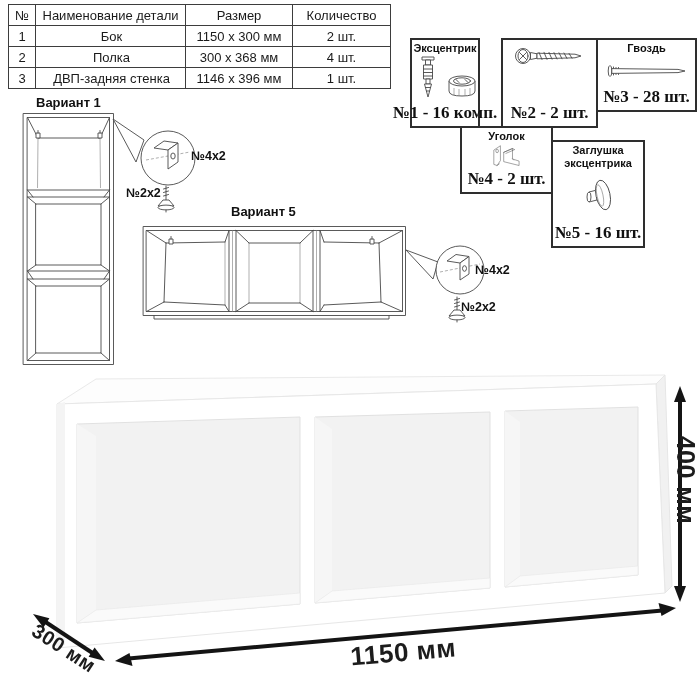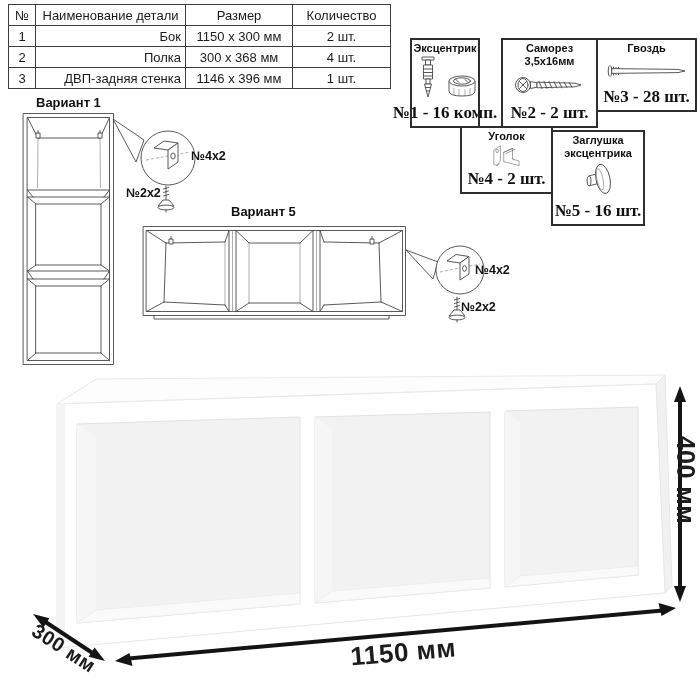--- a/index.html
+++ b/index.html
@@ -4,21 +4,21 @@
 <style>
   html,body{margin:0;padding:0;}
   body{
     width:700px;height:690px;position:relative;background:#ffffff;
     font-family:"Liberation Sans", sans-serif;color:#1a1a1a;overflow:hidden;
   }
   
   #parts-table{position:absolute;left:8px;top:4px;border-collapse:collapse;background:#fff;}
   #parts-table td{border:1px solid #3d3d3d;font-size:13px;height:20px;padding:0 4px;
     text-align:center;white-space:nowrap;}
-  #parts-table td.col-name{text-align:right;padding-left:6px;}
+  #parts-table td.col-name{text-align:center;padding-left:6px;}
   
   .hw-cell{position:absolute;border:2px solid #2e2e2e;background:#fff;box-sizing:border-box;
     display:flex;flex-direction:column;align-items:center;justify-content:space-between;
     padding:2px 2px 3px 2px;}
   .hw-title{font-weight:bold;font-size:11px;line-height:1.15;text-align:center;color:#111;}
   .hw-label{font-weight:bold;font-size:17px;text-align:center;color:#111;white-space:nowrap;font-family:Liberation Serif, serif;}
   
   .line-art{position:absolute;overflow:visible;}
   .ln{fill:none;stroke:#474747;stroke-width:.9;stroke-linejoin:round;stroke-linecap:round;}
   .lnw{fill:#fff;stroke:#474747;stroke-width:.9;stroke-linejoin:round;}
@@ -90,21 +90,20 @@
     <line class="lnt" x1="58" y1="33" x2="58" y2="40"></line>
     <ellipse class="lnw" cx="50" cy="26" rx="13" ry="5"></ellipse>
     <ellipse class="ln" cx="50" cy="26" rx="8.5" ry="3.2"></ellipse>
     <line class="ln" x1="44" y1="24.5" x2="47" y2="27.5"></line>
     <line class="ln" x1="53" y1="24.5" x2="56" y2="27.5"></line>
   </svg>
   <div class="hw-label">№1 - 16 комп.</div>
 </div>
 
 <div class="hw-cell" style="left:501px;top:38px;width:97px;height:90px">
-  <div class="hw-title">Саморез 3,5х16мм</div>
   <svg width="74" height="28" viewBox="0 0 74 28">
     <circle class="lnw" cx="10" cy="14" r="7.5"></circle>
     <ellipse class="ln" cx="10" cy="14" rx="5" ry="6.5"></ellipse>
     <line class="ln" x1="6.5" y1="10.5" x2="13.5" y2="17.5"></line>
     <line class="ln" x1="13.5" y1="10.5" x2="6.5" y2="17.5"></line>
     <path class="lnw" d="M17.5,10.5 L24,11.8 L24,16.2 L17.5,17.5 Z"></path>
     <path class="lnw" d="M24,11.2 L62,12.2 L68,14 L62,15.8 L24,16.8 Z"></path>
     <path class="ln" d="M26,10.5 L29,17.5 M31,10.3 L34,17.4 M36,10.4 L39,17.2 M41,10.6 L44,17 M46,10.8 L49,16.8 M51,11 L54,16.5 M56,11.4 L59,16.2"></path>
   </svg>
   <div class="hw-label">№2 - 2 шт.</div>
@@ -128,21 +127,21 @@
     <path class="lnw" d="M5,13 L17,5 L17,32 L11,41 L5,39 Z"></path>
     <ellipse class="lnw" cx="11" cy="14.5" rx="2.4" ry="3.2"></ellipse>
     <path class="ln" d="M11,41 L15,38"></path>
     <path class="lnw" d="M23,17 L39,10 L39,29 L51,33 L51,41 L23,34 Z"></path>
     <path class="ln" d="M23,17 L39,10 L43,12 L27,19"></path>
     <path class="ln" d="M39,29 L41,31"></path>
   </svg>
   <div class="hw-label">№4 - 2 шт.</div>
 </div>
 
-<div class="hw-cell" style="left:551px;top:130px;width:94px;height:96px">
+<div class="hw-cell" style="left:551px;top:140px;width:94px;height:108px">
   <div class="hw-title">Заглушка эксцентрика</div>
   <svg width="44" height="42" viewBox="0 0 44 42">
     <path class="lnw" d="M13,17 L21,15 L21,25 L13,27 Z"></path>
     <ellipse class="lnw" cx="13" cy="22" rx="2" ry="5"></ellipse>
     <ellipse class="lnw" cx="27" cy="20" rx="7" ry="15" transform="rotate(-12 27 20)"></ellipse>
     <ellipse class="lnt" cx="24" cy="20.5" rx="3" ry="11" transform="rotate(-12 24 20.5)"></ellipse>
   </svg>
   <div class="hw-label">№5 - 16 шт.</div>
 </div>
 

